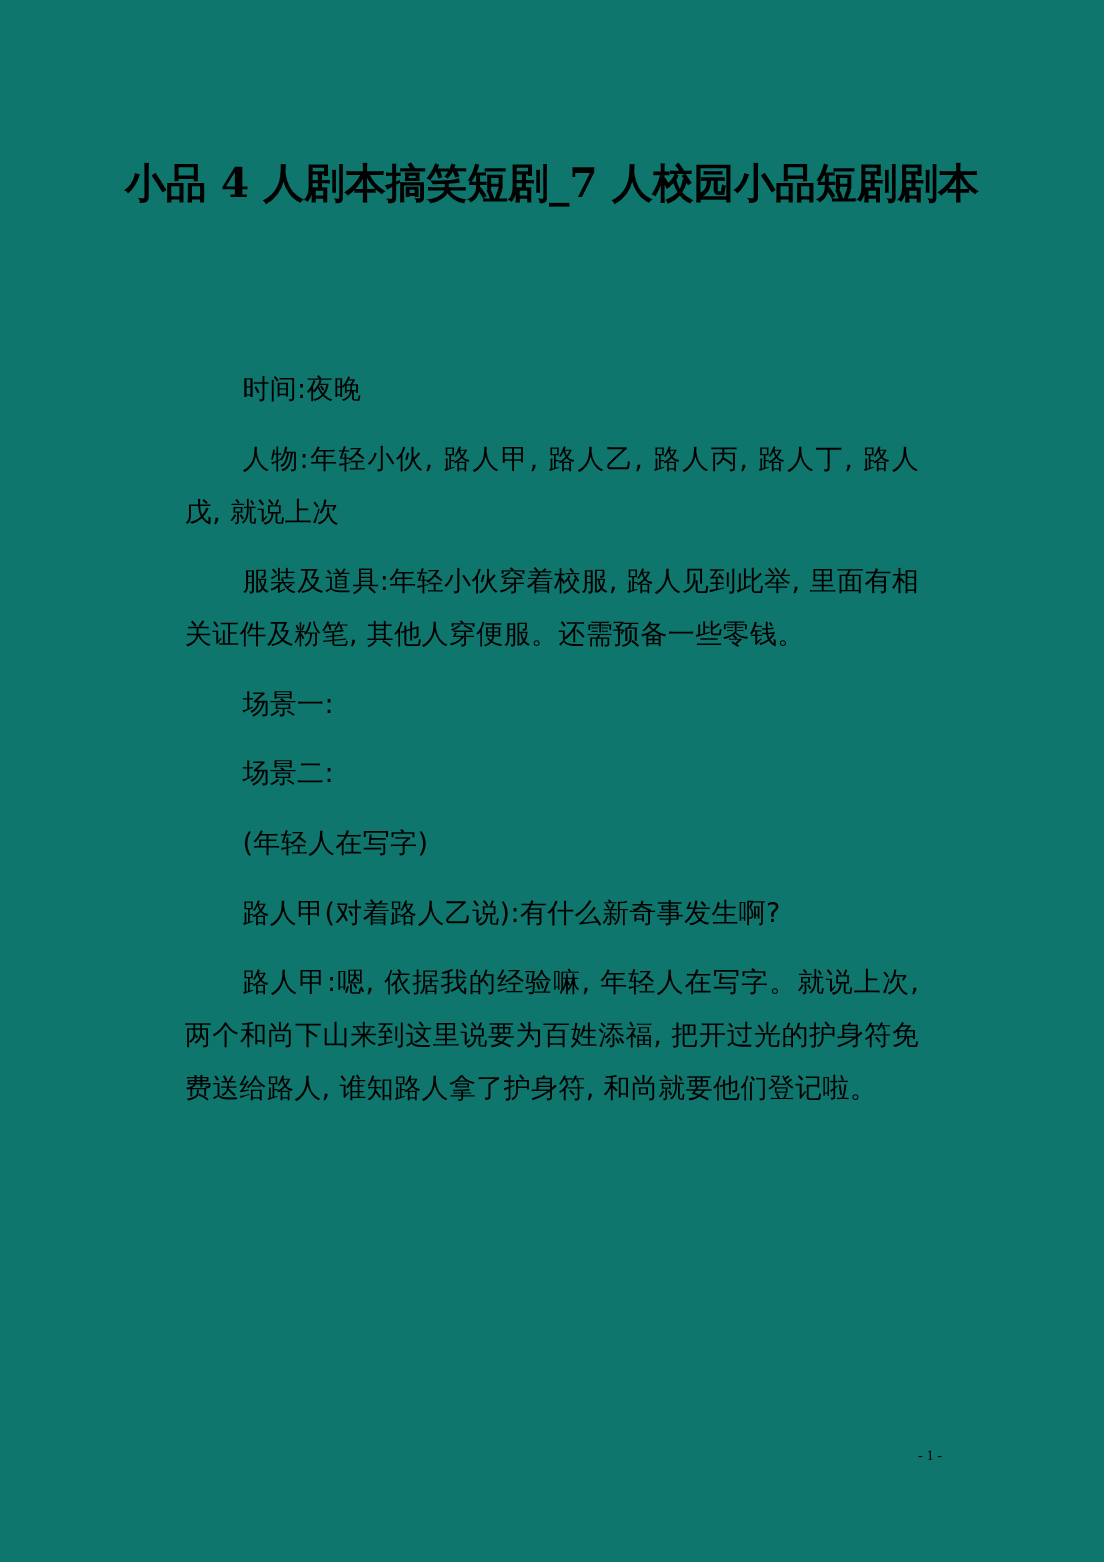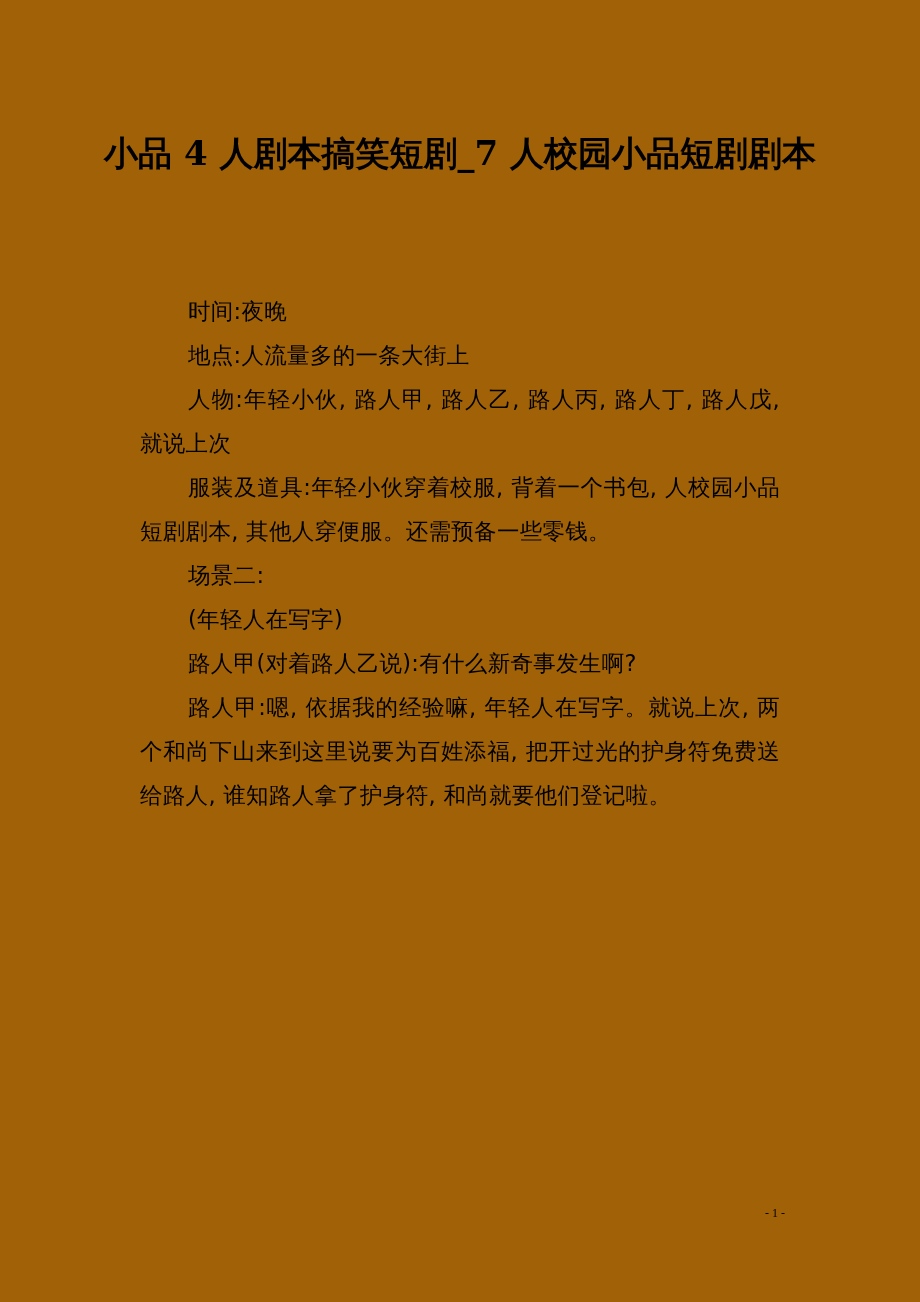--- a/index.html
+++ b/index.html
@@ -12,21 +12,21 @@
       height: 1302px;
       position: relative;
       overflow: hidden;
       color: #000000;
     }
     .page {
       position: absolute;
       left: 0; top: 0;
       width: 920px;
       height: 1302px;
-      background: #a16207;
+      background: #0f766e;
     }
     .doc-title {
       position: absolute;
       left: 100px;
       width: 720px;
       top: 128px;
       text-align: center;
       font-family: "DejaVu Serif", "Liberation Serif", serif;
       font-weight: bold;
       font-size: 34px;
@@ -37,21 +37,21 @@
       position: absolute;
       left: 140px;
       width: 640px;
       top: 289px;
       font-family: "DejaVu Sans", "Liberation Sans", sans-serif;
       font-size: 22.5px;
       line-height: 44px;
       letter-spacing: 0.3px;
     }
     .para {
-      margin: 0;
+      margin: 14px;
       padding: 0;
       text-indent: 48px;
       text-align: justify;
       text-align-last: left;
     }
     .footer-page-num {
       position: absolute;
       left: 760px;
       top: 1206px;
       width: 30px;
@@ -63,23 +63,23 @@
   </style>
 </head>
 <body>
 
 <div class="page">
 
   <div class="doc-title">小品 4 人剧本搞笑短剧_7 人校园小品短剧剧本</div>
 
   <div class="body-text">
     <p class="para">时间:夜晚</p>
-    <p class="para">地点:人流量多的一条大街上</p>
     <p class="para">人物:年轻小伙, 路人甲, 路人乙, 路人丙, 路人丁, 路人戊, 就说上次</p>
-    <p class="para">服装及道具:年轻小伙穿着校服, 背着一个书包, 人校园小品短剧剧本, 其他人穿便服。还需预备一些零钱。</p>
+    <p class="para">服装及道具:年轻小伙穿着校服, 路人见到此举, 里面有相关证件及粉笔, 其他人穿便服。还需预备一些零钱。</p>
+    <p class="para">场景一:</p>
     <p class="para">场景二:</p>
     <p class="para">(年轻人在写字)</p>
     <p class="para">路人甲(对着路人乙说):有什么新奇事发生啊?</p>
     <p class="para">路人甲:嗯, 依据我的经验嘛, 年轻人在写字。就说上次, 两个和尚下山来到这里说要为百姓添福, 把开过光的护身符免费送给路人, 谁知路人拿了护身符, 和尚就要他们登记啦。</p>
   </div>
 
   <div class="footer-page-num">- 1 -</div>
 
 </div>
 

